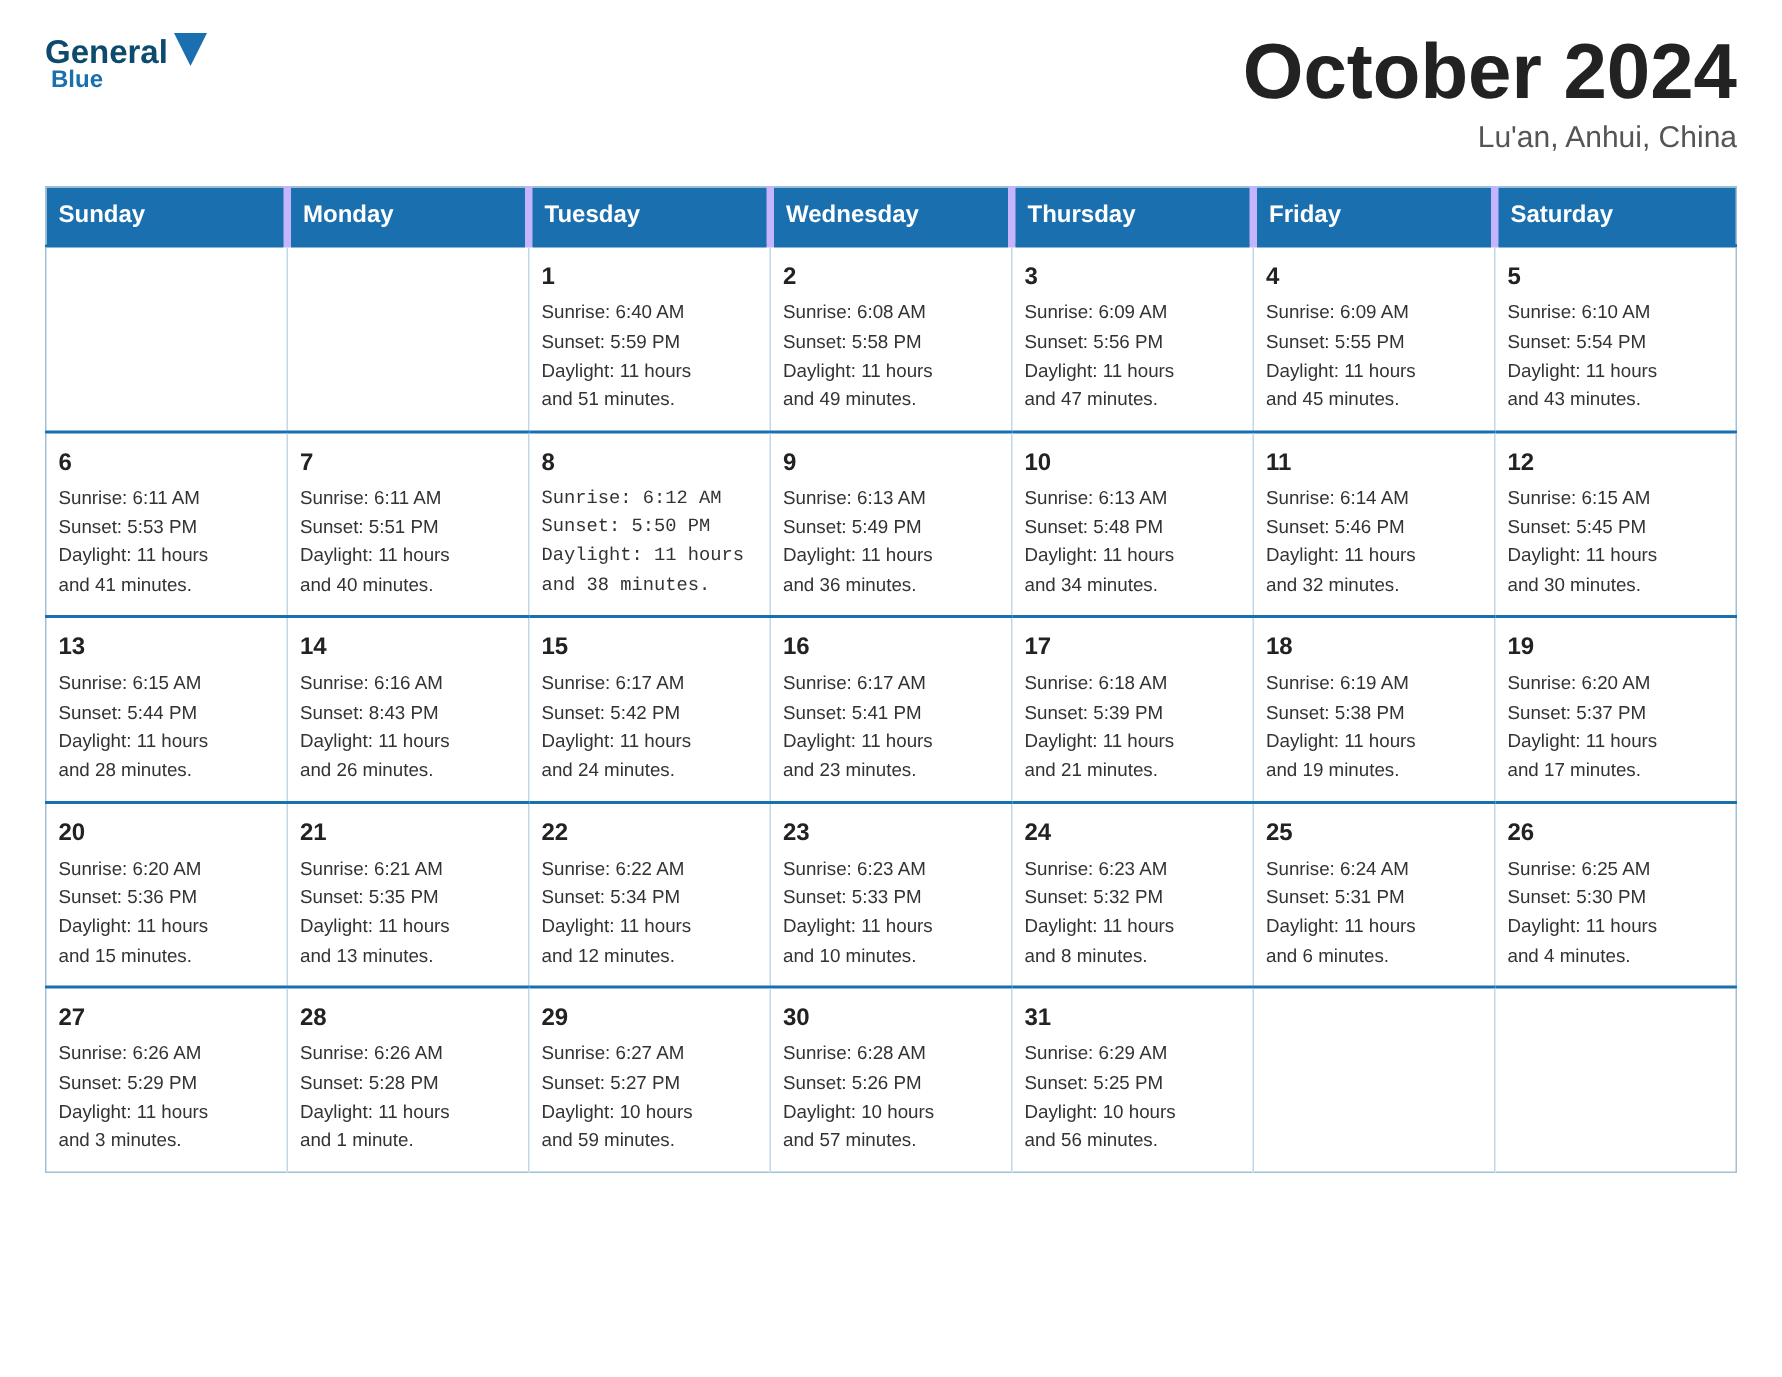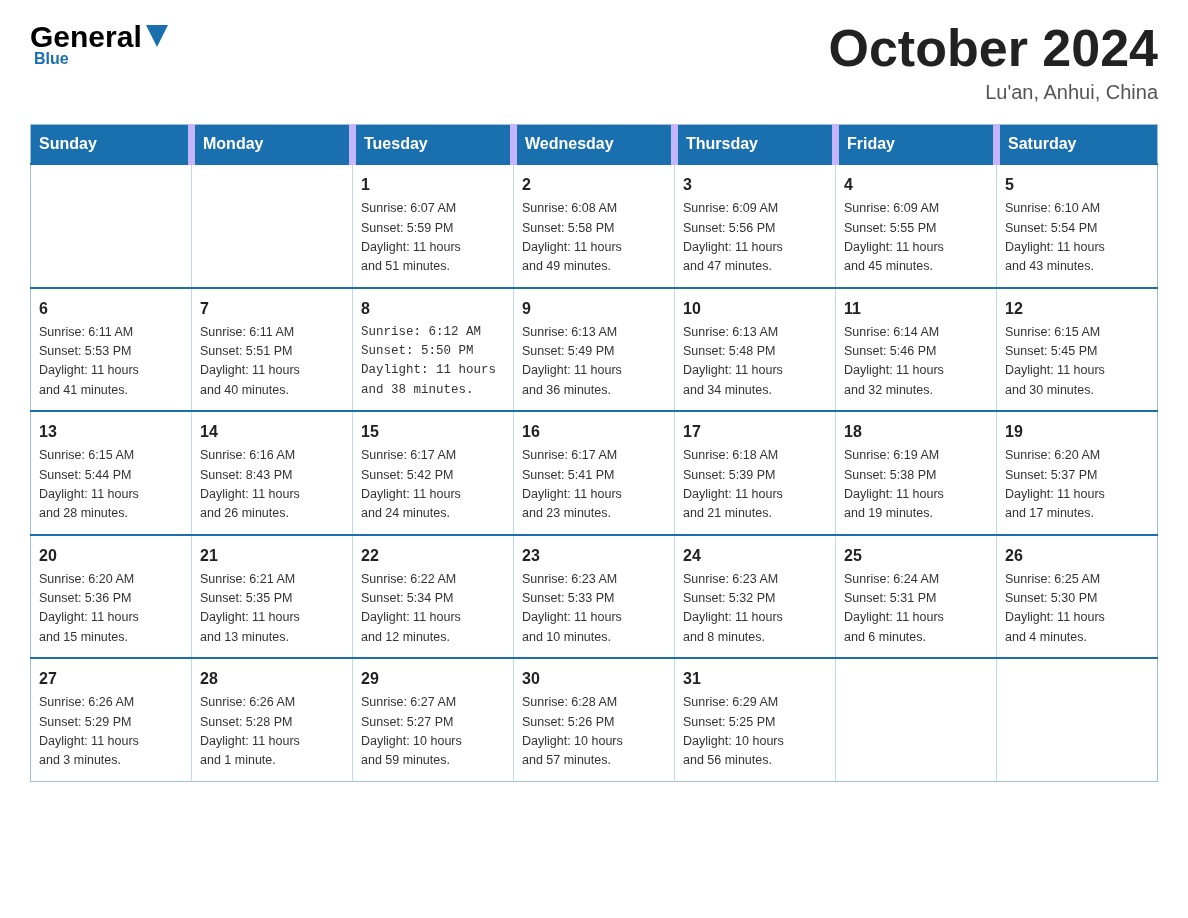--- a/index.html
+++ b/index.html
@@ -21,23 +21,23 @@
       display: flex;
       flex-direction: column;
       align-items: flex-start;
     }
     .logo-text {
       display: flex;
       align-items: center;
       gap: 2px;
     }
     .logo-general {
-      font-size: 30px;
-      font-weight: bold;
-      color: #000000;
+      font-size: 22px;
+      font-weight: bold;
+      color: #0c4a6e;
     }
     .logo-blue-line {
       font-size: 16px;
       color: #1a6faf;
       font-weight: bold;
       margin-left: 4px;
       margin-top: -4px;
     }
     .title-block {
       text-align: right;
@@ -58,21 +58,21 @@
       border-collapse: collapse;
       border: 1px solid #a0c0d8;
     }
     .calendar thead tr th {
       background-color: #1a6faf;
       color: #fff;
       padding: 10px 8px;
       text-align: left;
       font-size: 16px;
       font-weight: bold;
-      border-right: 7px solid #c4b5fd;
+      border-right: 5px solid #c4b5fd;
     }
     .calendar thead tr th:last-child {
       border-right: none;
       margin-top: 16px;
     }
     .calendar tbody tr td {
       width: 14.28%;
       vertical-align: top;
       padding: 8px 8px 10px 8px;
       border-top: 2px solid #1a6faf;
@@ -135,21 +135,21 @@
         <th>Friday</th>
         <th>Saturday</th>
       </tr>
   </thead>
   <tbody id="calendar-body">
   <tr>
         <td class="empty-cell"></td>
         <td class="empty-cell"></td>
         <td>
           <span class="day-number">1</span>
-          <div class="day-info" style="white-space: pre-line;">Sunrise: 6:07 AM
+          <div class="day-info" style="white-space: pre-line;">Sunrise: 6:40 AM
 Sunset: 5:59 PM
 Daylight: 11 hours
 and 51 minutes.</div>
         </td>
         <td>
           <span class="day-number">2</span>
           <div class="day-info" style="white-space: pre-line;">Sunrise: 6:08 AM
 Sunset: 5:58 PM
 Daylight: 11 hours
 and 49 minutes.</div>

